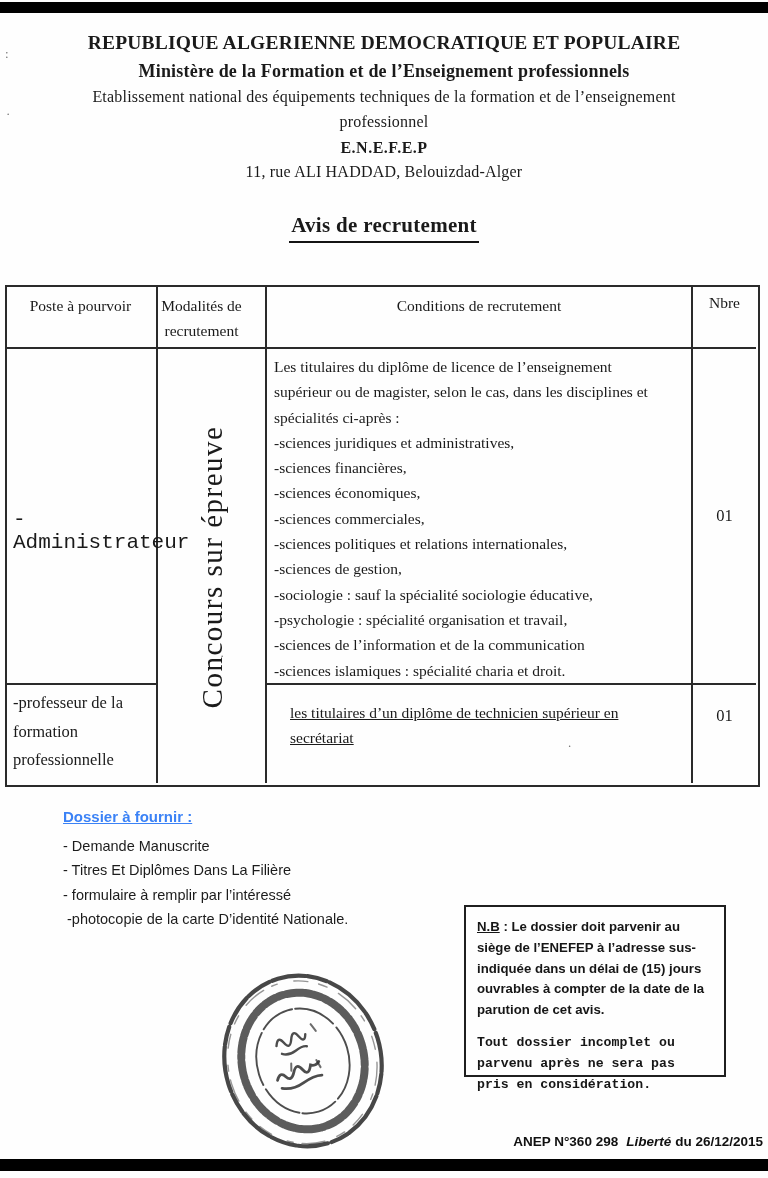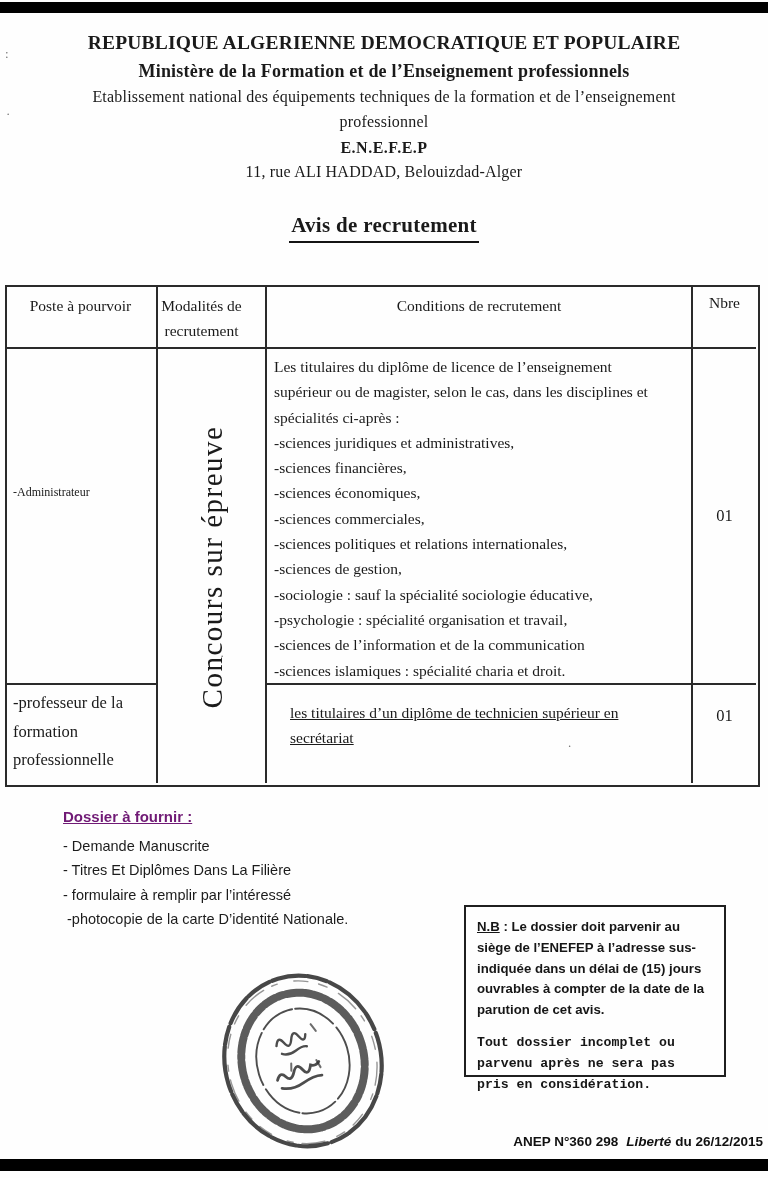--- a/index.html
+++ b/index.html
@@ -50,21 +50,21 @@
   .hl-row-b { top: 683px; left: 267px; width: 489px; }
 
   
   .cell { position: absolute; }
   .th { font-size: 15.5px; text-align: center; line-height: 25px; }
   .th-poste { left: 5px;  top: 293px; width: 151px; }
   .th-moda  { left: 158px; top: 293px; width: 87px; }
   .th-cond  { left: 267px; top: 293px; width: 424px; }
   .th-nbre  { left: 693px; top: 290px; width: 63px; }
 
-  .poste-1 { left: 13px; top: 485px; width: 140px; font-size: 12px; }
+  .poste-1 { left: 13px; top: 508px; width: 140px; font-size: 21px; font-family: Liberation Mono, monospace; }
   .poste-2 { left: 13px; top: 689px; width: 142px; font-size: 16.5px; line-height: 28.5px; }
 
   .moda-vertical {
     left: -8px; top: 546px;
     width: 440px; height: 42px;
     transform: rotate(-90deg);
     text-align: center;
     font-size: 29px;
     letter-spacing: 1.5px;
     line-height: 42px;
@@ -77,21 +77,21 @@
 
   .nbre-1 { left: 693px; top: 348px; width: 63px; height: 335px;
             display: flex; align-items: center; justify-content: center; font-size: 16.5px; }
   .nbre-2 { left: 693px; top: 706px; width: 63px; text-align: center; font-size: 16.5px; }
 
   
   .sans { font-family: "Liberation Sans", "DejaVu Sans", sans-serif; }
   .dossier-title {
     position: absolute; left: 63px; top: 808px;
     font-size: 15px; font-weight: bold; text-decoration: underline;
-    color: #701a75;
+    color: #3b82f6;
   }
   .dossier-items { position: absolute; left: 63px; top: 834px; font-size: 14.5px; color: #1c1c1c; }
   .dossier-items .di { height: 24.4px; line-height: 24.4px; white-space: nowrap; }
   .dossier-items .di.indent { padding-left: 4px; }
 
   
   .nb-box {
     position: absolute; left: 464px; top: 905px;
     width: 236px; height: 148px;
     padding: 10px 11px;

